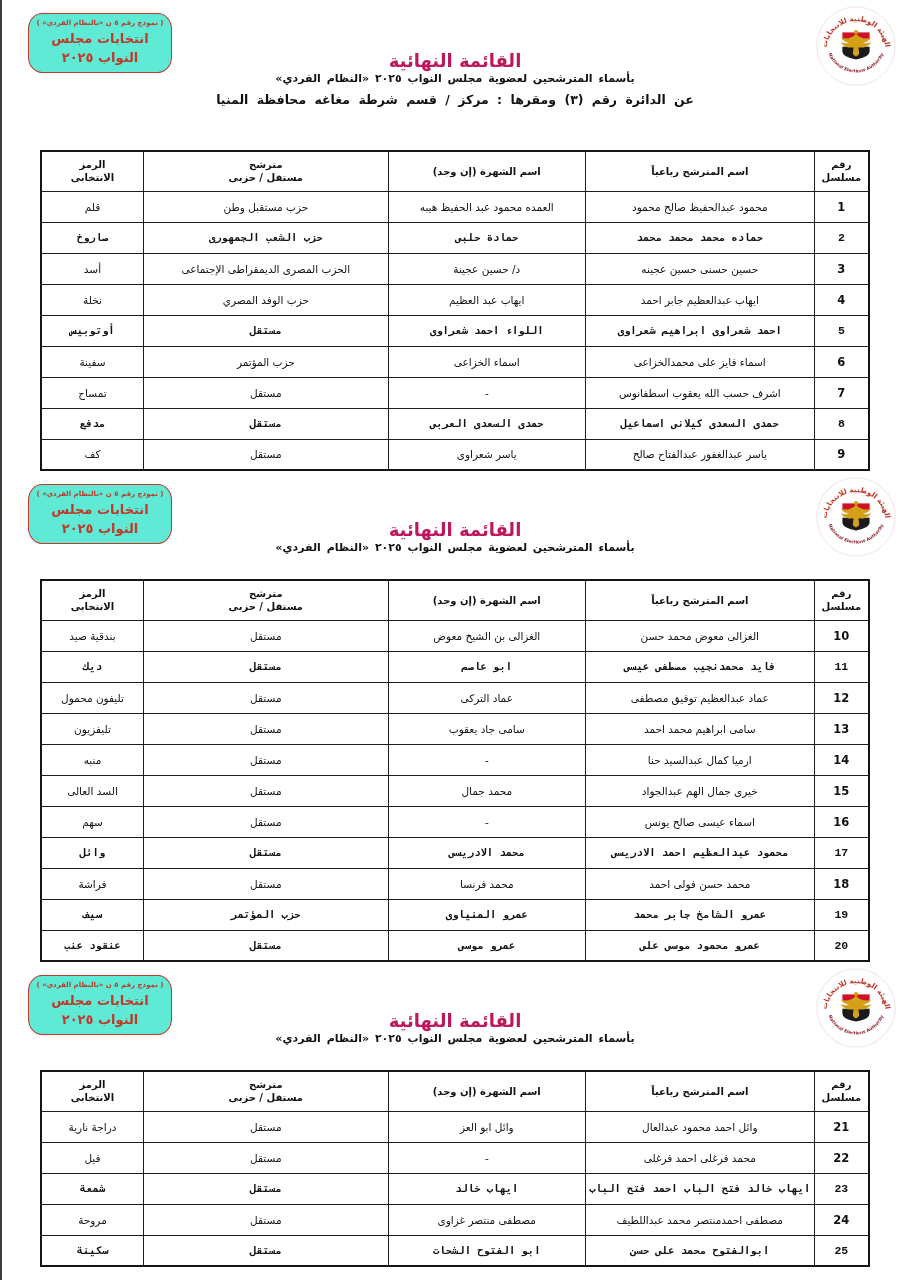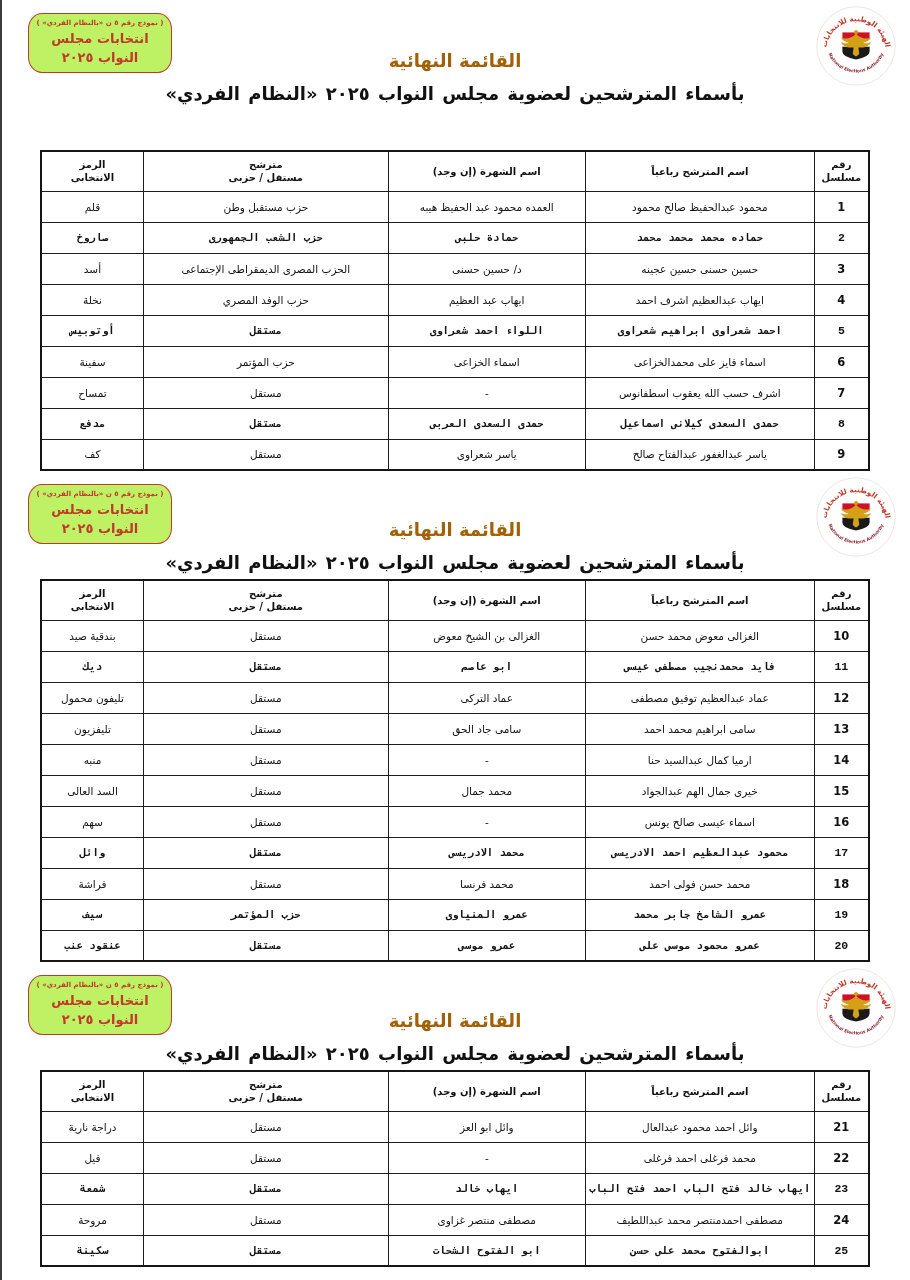--- a/index.html
+++ b/index.html
@@ -10,33 +10,33 @@
   .scan-edge{position:absolute;left:0;top:0;width:2px;height:1280px;background:#3c3c3c;}
   .page{position:relative;width:910px;}
 
   .sec{position:relative;width:910px;}
   .sec-head{position:relative;height:150px;}
   .sec-head.short{height:108px;}
 
   .form-note{
     position:absolute;top:13px;left:28px;width:132px;
     border:1.5px solid #c0392b;border-radius:14px/16px;
-    padding:4px 5px;text-align:center;color:#c0392b;background:#bef264;
+    padding:4px 5px;text-align:center;color:#c0392b;background:#5eead4;
   }
   .form-note .fn1{font-size:7px;font-weight:700;line-height:1.5;}
   .form-note .fn2{font-size:13px;font-weight:700;line-height:1.5;}
 
   .emblem{position:absolute;top:6px;right:14px;width:80px;height:80px;}
 
   .titles{text-align:center;padding-top:48px;}
   .sec-head.tall .titles{padding-top:50px;}
   .doc-title{
-    color:#a16207;font-size:18px;font-weight:800;letter-spacing:.5px;line-height:1.2;
+    color:#be185d;font-size:18px;font-weight:800;letter-spacing:.5px;line-height:1.2;
   }
-  .doc-subtitle{font-size:18px;font-weight:800;margin-top:11px;word-spacing:2px;}
+  .doc-subtitle{font-size:11px;font-weight:800;word-spacing:2px;}
   .doc-district{font-size:12.5px;font-weight:800;margin-top:7px;word-spacing:4px;}
 
   table.list{
     width:830px;margin:0 40px;border-collapse:collapse;table-layout:fixed;
     border:2px solid #151515;background:#fff;
   }
   table.list th,table.list td{
     border:1.2px solid #1d1d1d;text-align:center;vertical-align:middle;
     padding:1px 3px;overflow:hidden;
   }
@@ -84,20 +84,21 @@
           <g>
             <path fill="#d4a017" d="M50 33 c-1 3 -3 5 -6 6 c-4 2 -9 2 -13 0 c2 4 6 6 10 7 c-3 1 -7 1 -10 -1 c2 4 7 7 12 7 l4 0 -1 7 c0 2 4 4 4 4 c0 0 4 -2 4 -4 l-1 -7 4 0 c5 0 10 -3 12 -7 c-3 2 -7 2 -10 1 c4 -1 8 -3 10 -7 c-4 2 -9 2 -13 0 c-3 -1 -5 -3 -6 -6 z"></path>
             <circle cx="50" cy="32.5" r="2.6" fill="#d4a017"></circle>
             <path d="M52 32 l3 1 -3 1.6 z" fill="#b8860b"></path>
           </g>
         </svg>
       </div>
       <div class="titles">
         <div class="doc-title">القائمة النهائية</div>
         <div class="doc-subtitle">بأسماء المترشحين لعضوية مجلس النواب ٢٠٢٥ «النظام الفردي»</div>
+        <div class="doc-district">عن الدائرة رقم (٣) ومقرها : مركز / قسم شرطة مغاغه محافظة المنيا</div>
       </div>
     </div>
     <table class="list">
       <thead>
         <tr>
           <th class="c-serial">رقم
 مسلسل</th>
           <th class="c-name">اسم المترشح رباعياً</th>
           <th class="c-fame">اسم الشهرة (إن وجد)</th>
           <th class="c-party">مترشح
@@ -117,27 +118,27 @@
           <tr class="b">
             <td class="c-serial">2</td>
             <td class="c-name">حماده محمد محمد محمد</td>
             <td class="c-fame">حمادة حلبى</td>
             <td class="c-party">حزب الشعب الجمهورى</td>
             <td class="c-symbol">صاروخ</td>
           </tr>
           <tr>
             <td class="c-serial">3</td>
             <td class="c-name">حسين حسنى حسين عجينه</td>
-            <td class="c-fame">د/ حسين حسنى</td>
+            <td class="c-fame">د/ حسين عجينة</td>
             <td class="c-party">الحزب المصرى الديمقراطى الإجتماعى</td>
             <td class="c-symbol">أسد</td>
           </tr>
           <tr>
             <td class="c-serial">4</td>
-            <td class="c-name">ايهاب عبدالعظيم اشرف احمد</td>
+            <td class="c-name">ايهاب عبدالعظيم جابر احمد</td>
             <td class="c-fame">ايهاب عبد العظيم</td>
             <td class="c-party">حزب الوفد المصري</td>
             <td class="c-symbol">نخلة</td>
           </tr>
           <tr class="b">
             <td class="c-serial">5</td>
             <td class="c-name">احمد شعراوى ابراهيم شعراوى</td>
             <td class="c-fame">اللواء احمد شعراوى</td>
             <td class="c-party">مستقل</td>
             <td class="c-symbol">أوتوبيس</td>
@@ -242,21 +243,21 @@
           <tr>
             <td class="c-serial">12</td>
             <td class="c-name">عماد عبدالعظيم توفيق مصطفى</td>
             <td class="c-fame">عماد التركى</td>
             <td class="c-party">مستقل</td>
             <td class="c-symbol">تليفون محمول</td>
           </tr>
           <tr>
             <td class="c-serial">13</td>
             <td class="c-name">سامى ابراهيم محمد احمد</td>
-            <td class="c-fame">سامى جاد الحق</td>
+            <td class="c-fame">سامى جاد يعقوب</td>
             <td class="c-party">مستقل</td>
             <td class="c-symbol">تليفزيون</td>
           </tr>
           <tr>
             <td class="c-serial">14</td>
             <td class="c-name">ارميا كمال عبدالسيد حنا</td>
             <td class="c-fame">-</td>
             <td class="c-party">مستقل</td>
             <td class="c-symbol">منبه</td>
           </tr>

